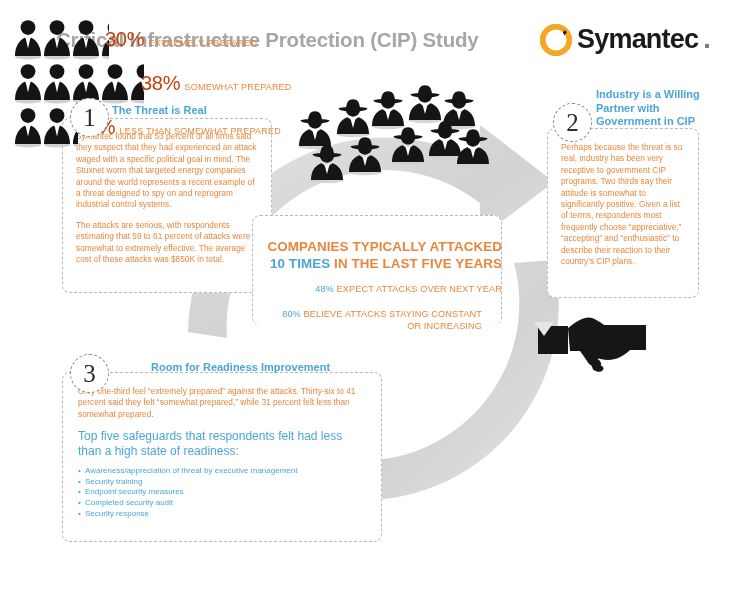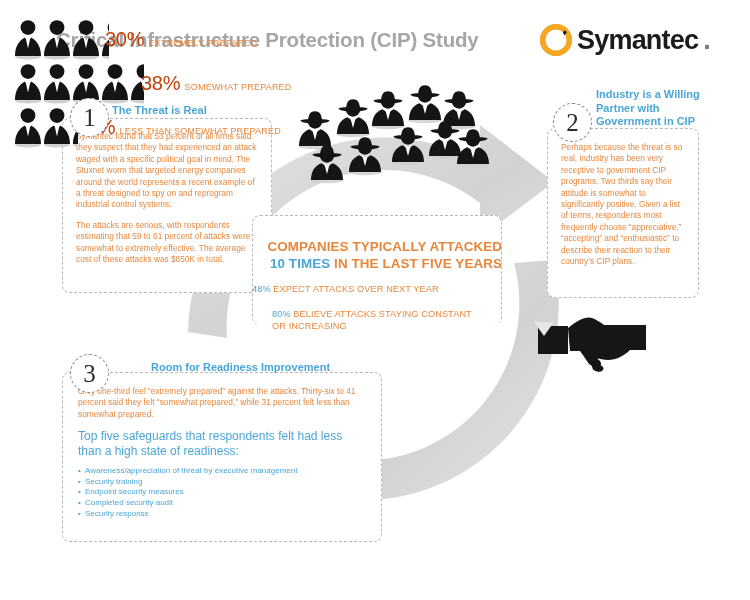--- a/index.html
+++ b/index.html
@@ -3,21 +3,21 @@
 <meta charset="utf-8">
 <style>
   html,body{margin:0;padding:0;background:#ffffff;}
   body{width:750px;height:600px;overflow:hidden;position:relative;
        font-family:"Liberation Sans",sans-serif;}
   .stage{position:absolute;left:0;top:0;width:750px;height:600px;background:#fff;overflow:hidden;}
 
   
   .title{position:absolute;left:56px;top:28px;width:470px;
          font-size:20.5px;font-weight:bold;color:#a6a6a6;letter-spacing:-0.2px;}
-  .logo{position:absolute;left:540px;top:24px;display:flex;align-items:center;gap:5px;}
+  .logo{position:absolute;left:540px;top:24px;display:flex;gap:5px;}
   .logo-mark{position:relative;width:32px;height:32px;border-radius:50%;
              background:#f5a623;box-shadow:inset 0 0 0 0px #fff;}
   .logo-mark:after{content:"";position:absolute;left:6px;top:6px;width:20px;height:20px;
                    border-radius:50%;background:#ffffff;}
   .logo-check{position:absolute;left:0;top:0;width:32px;height:32px;}
   .logo-text{font-size:27px;font-weight:bold;color:#1b1b1b;letter-spacing:-0.8px;}
   .logo-dot{font-size:27px;font-weight:bold;color:#7a7a7a;}
 
   
   .cyclewrap{position:absolute;left:150px;top:70px;width:470px;height:470px;}
@@ -45,21 +45,21 @@
   #panel3{left:62px;top:372px;width:320px;height:170px;}
   #panel3 .inner{padding:13px 15px 0 15px;}
   
   #panelC{left:252px;top:215px;width:250px;height:110px;border-bottom:none;border-left:1px dashed #b9b9b9;}
   
   #panelR{left:425px;top:372px;width:295px;height:170px;border:none;}
 
   .stat-head{font-size:13.4px;font-weight:bold;color:#e8873b;line-height:17px;
              text-align:right;letter-spacing:0.1px;}
   .stat-head .blue{color:#4ba6d8;}
-  .stat-sub{font-size:9.2px;color:#4ba6d8;text-align:left;letter-spacing:0.1px;line-height:12.5px;}
+  .stat-sub{font-size:9.2px;color:#4ba6d8;text-align:right;letter-spacing:0.1px;line-height:12.5px;}
   .stat-sub .orange{color:#e8873b;}
 
   .sub-head{font-size:12px;color:#4ba6d8;line-height:15px;margin-top:6px;}
   .bullets{margin:7px 0 0 0;padding:0;list-style:none;}
   .bullets li{font-size:8px;color:#4ba6d8;line-height:10.6px;padding-left:7px;position:relative;}
   .bullets li:before{content:"\2022";position:absolute;left:0;top:0;}
 
   
   .prow{position:absolute;display:flex;align-items:flex-end;}
   .plabel{position:absolute;white-space:nowrap;}

